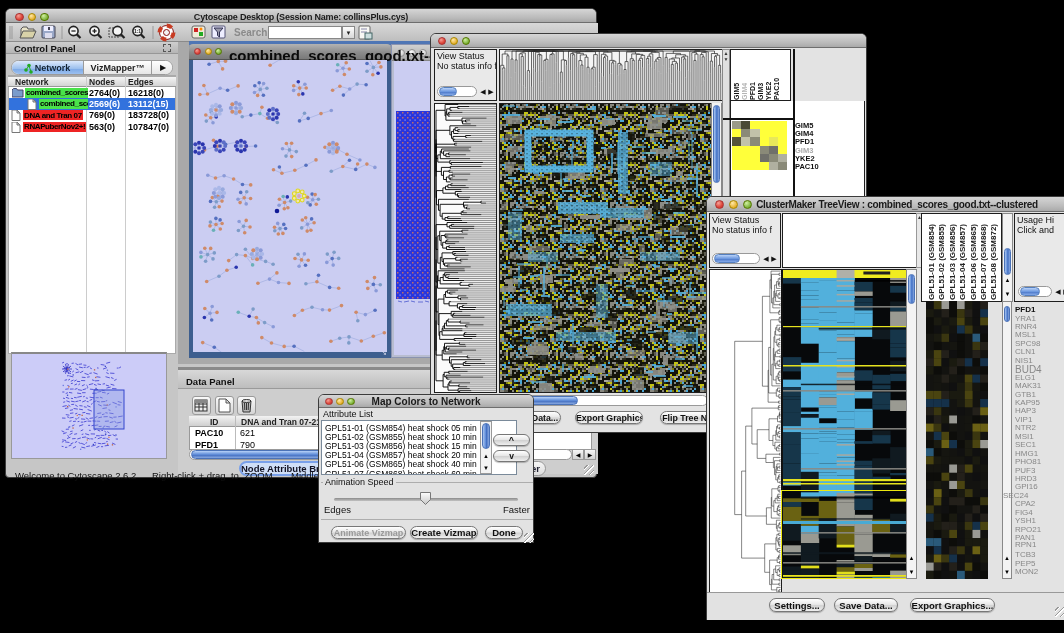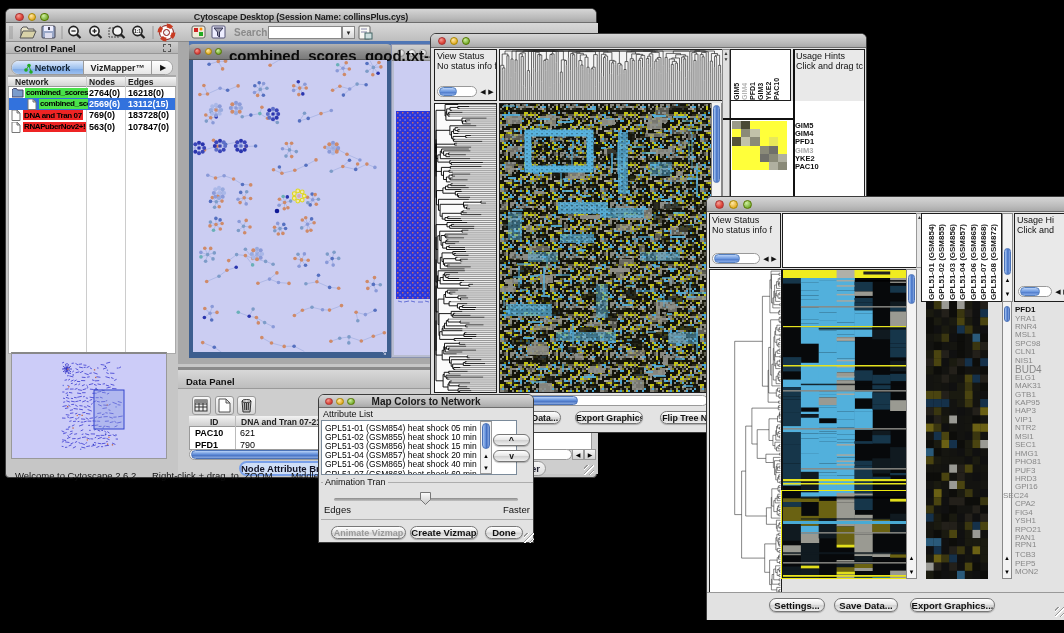--- a/index.html
+++ b/index.html
@@ -1415,24 +1415,20 @@
       </svg></div>
     <div class="abs" style="left:291px;top:15px;width:8px;height:344px;background:#e0e0e0;border:1px solid #888;font-size:5px;color:#333;text-align:center;line-height:6px">▲<br>▼</div>
     <div class="wpane" style="left:299px;top:15px;width:61px;height:52px">
       <div class="rot" style="left:2px;top:50px;font-size:7px;color:#111">GIM5</div>
       <div class="rot" style="left:10px;top:50px;font-size:7px;color:#b5b5b5">GIM4</div>
       <div class="rot" style="left:18px;top:50px;font-size:7px;color:#111">PFD1</div>
       <div class="rot" style="left:26px;top:50px;font-size:7px;color:#111">GIM3</div>
       <div class="rot" style="left:34px;top:50px;font-size:7px;color:#111">YKE2</div>
       <div class="rot" style="left:42px;top:50px;font-size:7px;color:#111">PAC10</div>
     </div>
-    <div class="pane" style="left:362px;top:15px;width:72px;height:70px">
-      <div class="lbl" style="left:2px;top:1px;font-size:9px;color:#111">Usage Hints</div>
-      <div class="lbl" style="left:2px;top:11px;font-size:9px;color:#111">Click and drag tc</div>
-    </div>
     <div class="sw" style="left:366px;top:72px;width:64px">
       <div class="track" style="width:46px"></div>
       <div class="thumb" style="left:2px;width:24px"></div>
       <div class="ab" style="left:48px">◀</div>
       <div class="ab" style="left:56px">▶</div>
     </div>
     <div class="wpane" style="left:3px;top:69px;width:63px;height:290px"><svg width="62" height="290">
         <rect width="62" height="290" fill="#fbfbfb"></rect>
         <rect x="23.4" y="0.00" width="38.6" height="1.06" fill="#929292"></rect>
         <rect x="34.3" y="1.93" width="27.7" height="1.06" fill="#929292"></rect>
@@ -2370,20 +2366,21 @@
     <div class="pill" style="left:13px;top:377px;width:55px;height:13px;font-size:8.8px;line-height:12px;color:#111">Settings...</div>
     <div class="pill" style="left:75px;top:377px;width:55px;height:13px;font-size:8.8px;line-height:12px;color:#111">Save Data...</div>
     <div class="pill" style="left:144px;top:377px;width:68px;height:13px;font-size:8.8px;line-height:12px;color:#111">Export Graphics...</div>
     <div class="pill" style="left:229px;top:377px;width:70px;height:13px;font-size:8.8px;line-height:12px;color:#111">Flip Tree Nodes</div>
   </div>
 <div class="win" style="left:706px;top:196px;width:364px;height:424px">
     <div class="tbar" style="height:15px"></div>
     <div class="tl r" style="left:8.0px;top:3px;width:9.2px;height:9.2px"></div>
     <div class="tl y" style="left:22.0px;top:3px;width:9.2px;height:9.2px"></div>
     <div class="tl g" style="left:36.0px;top:3px;width:9.2px;height:9.2px"></div>
+    <div class="ttext" style="top:2px;left:40px;width:300px;font-size:10px;letter-spacing:-0.3px">ClusterMaker TreeView : combined_scores_good.txt--clustered</div>
     <div class="pane" style="left:2px;top:16px;width:72px;height:55px">
       <div class="lbl" style="left:2px;top:1px;font-size:9px;color:#111">View Status</div>
       <div class="lbl" style="left:2px;top:11px;font-size:9px;color:#111">No status info f</div>
     </div>
     <div class="sw" style="left:5px;top:56px;width:66px">
       <div class="track" style="width:48px"></div>
       <div class="thumb" style="left:2px;width:26px"></div>
       <div class="ab" style="left:50px">◀</div>
       <div class="ab" style="left:58px">▶</div>
     </div>
@@ -3054,21 +3051,21 @@
       <div class="lbl" style="left:3px;top:47.5px;font-size:8.5px;color:#000;white-space:nowrap">GPL51-07 (GSM868) heat shock 60 min</div>
     </div>
     <div class="vscr" style="left:161px;top:26px;width:12px;height:53px;border:1px solid #999">
       <div class="vthumb" style="top:1px;height:26px"></div>
       <div class="abs" style="left:0;top:29px;width:10px;height:11px;font-size:6px;text-align:center;line-height:11px">▲</div>
       <div class="abs" style="left:0;top:41px;width:10px;height:11px;font-size:6px;text-align:center;line-height:11px">▼</div>
     </div>
     <div class="pill" style="left:174px;top:39px;width:37px;height:12px;font-size:9px;line-height:11px;color:#111">^</div>
     <div class="pill" style="left:174px;top:55px;width:37px;height:12px;font-size:8.5px;line-height:11px;color:#111">v</div>
     <div class="abs" style="left:2px;top:87px;width:212px;height:1px;background:#adadad"></div>
-    <div class="lbl" style="left:4px;top:82px;font-size:9px;color:#111;background:#e2e2e2;padding:0 2px">Animation Tran</div>
+    <div class="lbl" style="left:4px;top:82px;font-size:9px;color:#111;background:#e2e2e2;padding:0 2px">Animation Speed</div>
     <div class="abs" style="left:15px;top:103px;width:184px;height:3px;background:linear-gradient(#8a8a8a,#c2c2c2);border-radius:2px"></div>
     <svg class="abs" style="left:100px;top:96px" width="13" height="15">
       <path d="M1.5 1.5 h10 v7 l-5 5 l-5 -5 z" fill="url(#sg)" stroke="#777"></path>
       <defs>
         <linearGradient id="sg" x1="0" y1="0" x2="0" y2="1">
           <stop offset="0" stop-color="#fdfdfd"></stop>
           <stop offset="1" stop-color="#c8c8c8"></stop>
         </linearGradient>
       </defs>
     </svg>

